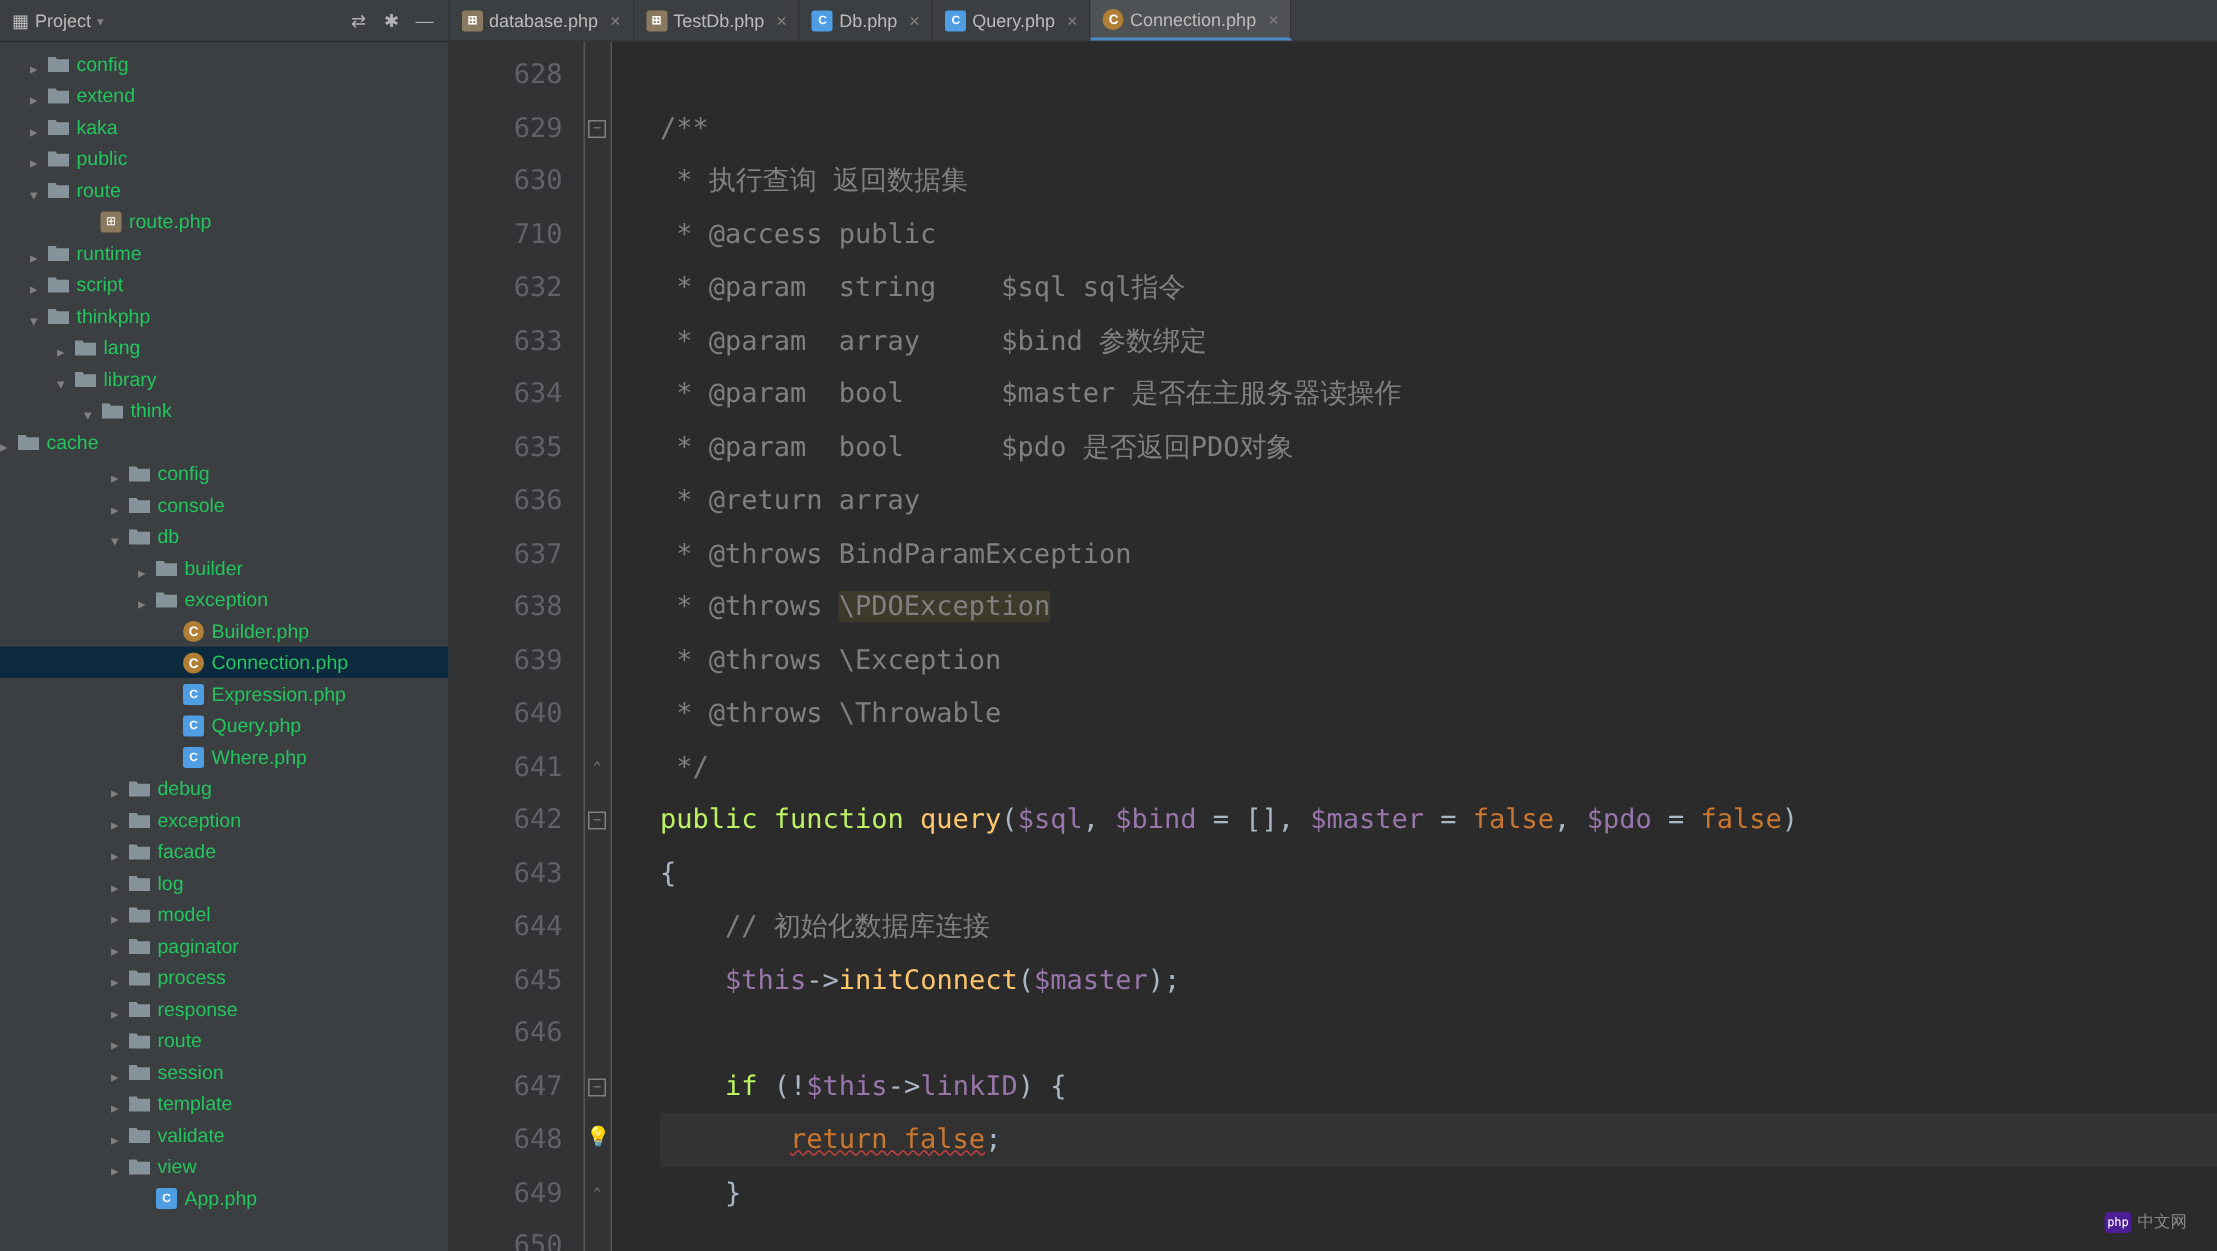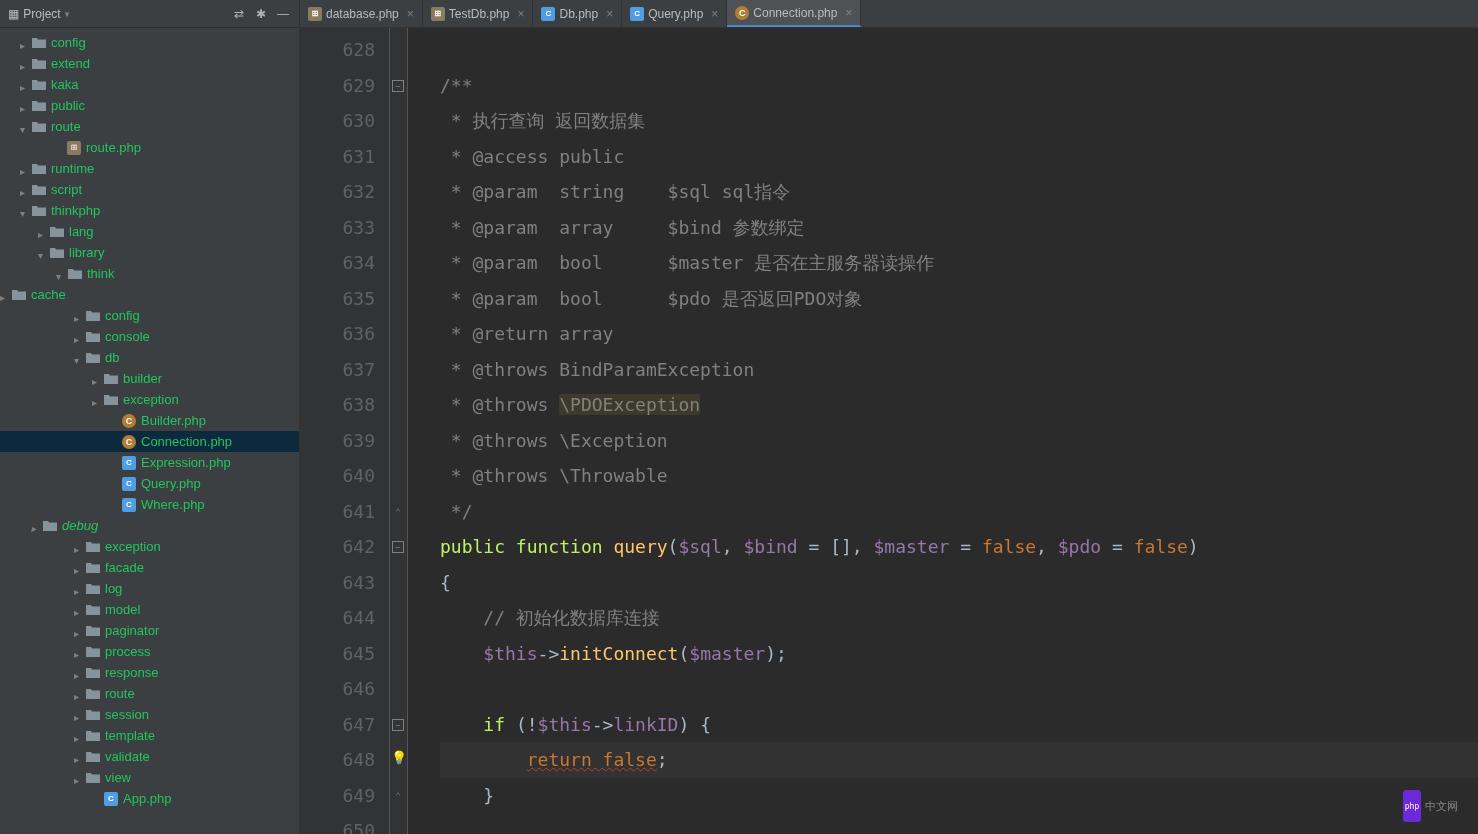--- a/index.html
+++ b/index.html
@@ -42,21 +42,21 @@
 .c-comment { color: #808080; }
 .c-kw { color: #bef264; }
 .c-fn { color: #ffc66d; }
 .c-var { color: #9876aa; }
 .c-op { color: #a9b7c6; }
 .c-const { color: #cb772f; }
 .c-punct { color: #a9b7c6; }
 .c-link { color: #808080; background: #3d3a2b; }
 .c-err { color: #cb772f; text-decoration: underline wavy #bc3f3c; text-decoration-thickness: 1px; }
 .watermark { position: absolute; right: 20px; bottom: 12px; font-size: 11px; color: #888; display:flex; align-items:center; gap:4px; }
-.watermark .dot { width:18px; height:32px; background:#6d28d9; border-radius:3px; color:#fff; font-size:8px; display:flex; align-items:center; justify-content:center; }
+.watermark .dot { width:18px; height:14px; background:#4c1d95; border-radius:3px; color:#fff; font-size:8px; display:flex; align-items:center; justify-content:center; }
 </style>
 </head>
 <body>
 
 <div class="root">
   <div class="sidebar">
     <div class="sidebar-header">
       <div class="proj-label">
         <span>▦</span>
         <span>Project</span>
@@ -210,21 +210,21 @@
         <div class="tree-item" style="padding-left: 110px;">
           <span class="arrow "></span>
           <span class="file-icon php">C</span>
           <span class="tree-label">Query.php</span>
         </div>
         <div class="tree-item" style="padding-left: 110px;">
           <span class="arrow "></span>
           <span class="file-icon php">C</span>
           <span class="tree-label">Where.php</span>
         </div>
-        <div class="tree-item" style="padding-left: 31px; font-style: italic;">
+        <div class="tree-item" style="padding-left: 74px;">
           <span class="arrow right"></span>
           <span class="folder-icon"><svg viewBox="0 0 14 12">
               <path fill="#87939a" d="M0 1 L5 1 L6 2.5 L14 2.5 L14 11 L0 11 Z"></path>
             </svg></span>
           <span class="tree-label">debug</span>
         </div>
         <div class="tree-item" style="padding-left: 74px;">
           <span class="arrow right"></span>
           <span class="folder-icon"><svg viewBox="0 0 14 12">
               <path fill="#87939a" d="M0 1 L5 1 L6 2.5 L14 2.5 L14 11 L0 11 Z"></path>
@@ -341,21 +341,21 @@
           <span class="tab-ico class">C</span>
           <span>Connection.php</span>
           <span class="tab-close">×</span>
         </div>
       </div>
     <div class="editor">
       <div class="gutter" id="gutter">
           <div>628</div>
           <div>629</div>
           <div>630</div>
-          <div>631</div>
+          <div>710</div>
           <div>632</div>
           <div>633</div>
           <div>634</div>
           <div>635</div>
           <div>636</div>
           <div>637</div>
           <div>638</div>
           <div>639</div>
           <div>640</div>
           <div>641</div>

